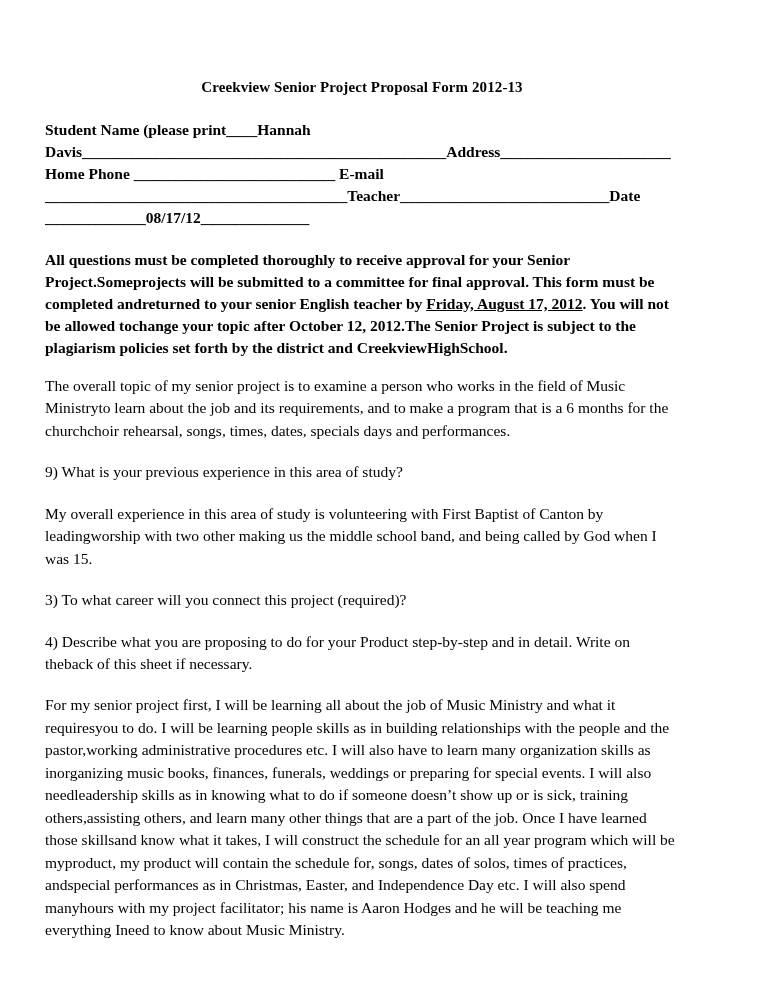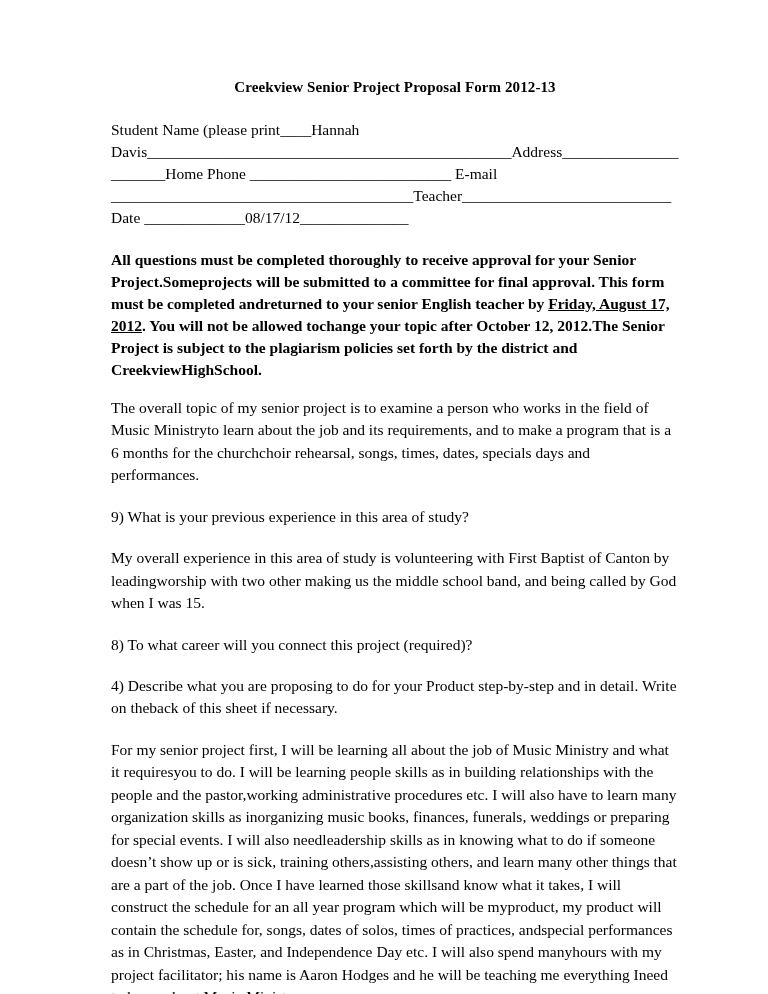--- a/index.html
+++ b/index.html
@@ -16,39 +16,40 @@
     color: #000000;
     -webkit-font-smoothing: antialiased;
   }
 
   .page {
     position: relative;
     width: 768px;
     height: 994px;
     background: #ffffff;
     box-sizing: border-box;
-    padding: 78px 89px 0 111px;
+    padding: 78px 89px 0 45px;
   }
 
   .doc-title {
     text-align: center;
     font-weight: bold;
     font-size: 15px;
     line-height: 1.25;
     margin: 0 0 22px 0;
     letter-spacing: 0.1px;
   }
 
   .form-block {
     font-size: 15.5px;
     line-height: 1.42;
     margin: 0 0 20px 0;
     text-align: left;
     word-break: break-word;
     overflow-wrap: break-word;
+    font-weight: bold;
   }
 
   .notice {
     font-weight: bold;
     font-size: 15.5px;
     line-height: 1.42;
     margin: 0 0 15px 0;
     text-align: left;
   }
   .notice .underline {
@@ -84,18 +85,18 @@
 
   <p class="notice">
     <span>All questions must be completed thoroughly to receive approval for your Senior Project.Someprojects will be submitted to a committee for final approval. This form must be completed andreturned to your senior English teacher by </span><span class="underline">Friday, August 17, 2012</span><span>. You will not be allowed tochange your topic after October 12, 2012.The Senior Project is subject to the plagiarism policies set forth by the district and CreekviewHighSchool.</span>
   </p>
 
   <p class="ans">The overall topic of my senior project is to examine a person who works in the field of Music Ministryto learn about the job and its requirements, and to make a program that is a 6 months for the churchchoir rehearsal, songs, times, dates, specials days and performances.</p>
 
   <p class="q">9) What is your previous experience in this area of study?</p>
   <p class="ans">My overall experience in this area of study is volunteering with First Baptist of Canton by leadingworship with two other making us the middle school band, and being called by God when I was 15.</p>
 
-  <p class="q">8) To what career will you connect this project (required)?</p>
+  <p class="q">3) To what career will you connect this project (required)?</p>
 
   <p class="q">4) Describe what you are proposing to do for your Product step-by-step and in detail. Write on theback of this sheet if necessary.</p>
   <p class="ans last">For my senior project first, I will be learning all about the job of Music Ministry and what it requiresyou to do. I will be learning people skills as in building relationships with the people and the pastor,working administrative procedures etc. I will also have to learn many organization skills as inorganizing music books, finances, funerals, weddings or preparing for special events. I will also needleadership skills as in knowing what to do if someone doesn’t show up or is sick, training others,assisting others, and learn many other things that are a part of the job. Once I have learned those skillsand know what it takes, I will construct the schedule for an all year program which will be myproduct, my product will contain the schedule for, songs, dates of solos, times of practices, andspecial performances as in Christmas, Easter, and Independence Day etc. I will also spend manyhours with my project facilitator; his name is Aaron Hodges and he will be teaching me everything Ineed to know about Music Ministry.</p>
 
 </div>
 
 </body></html>

